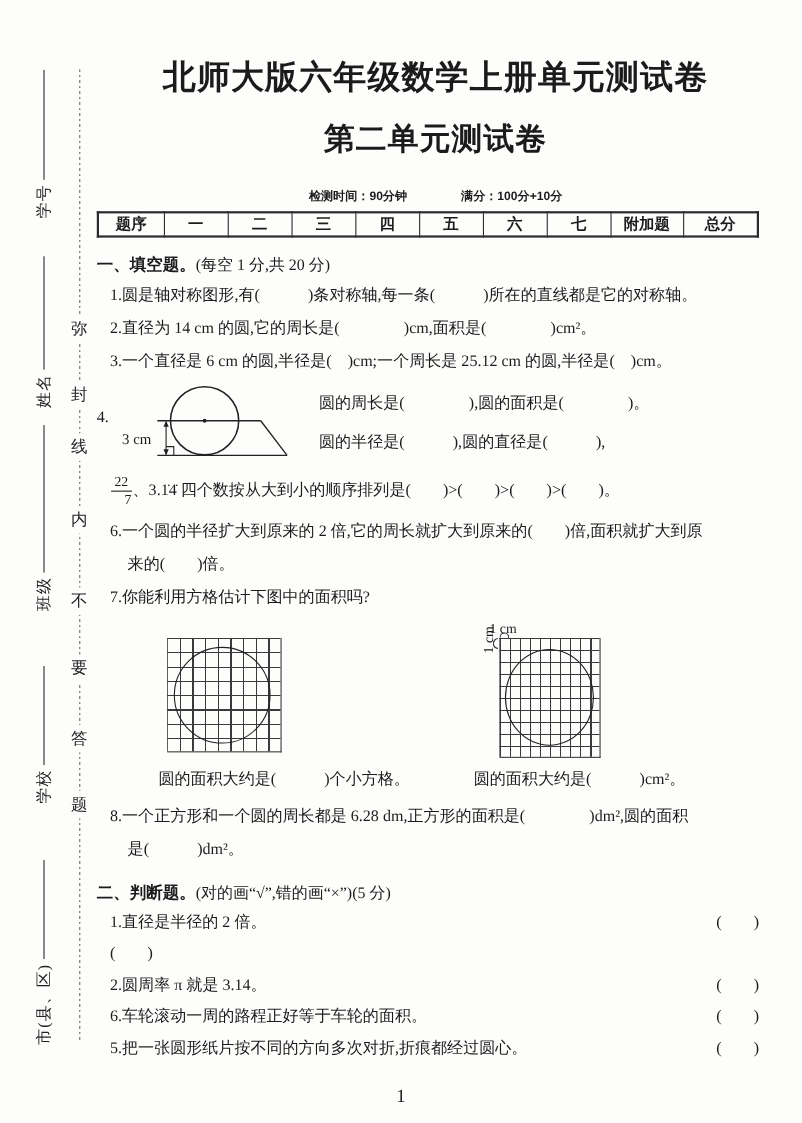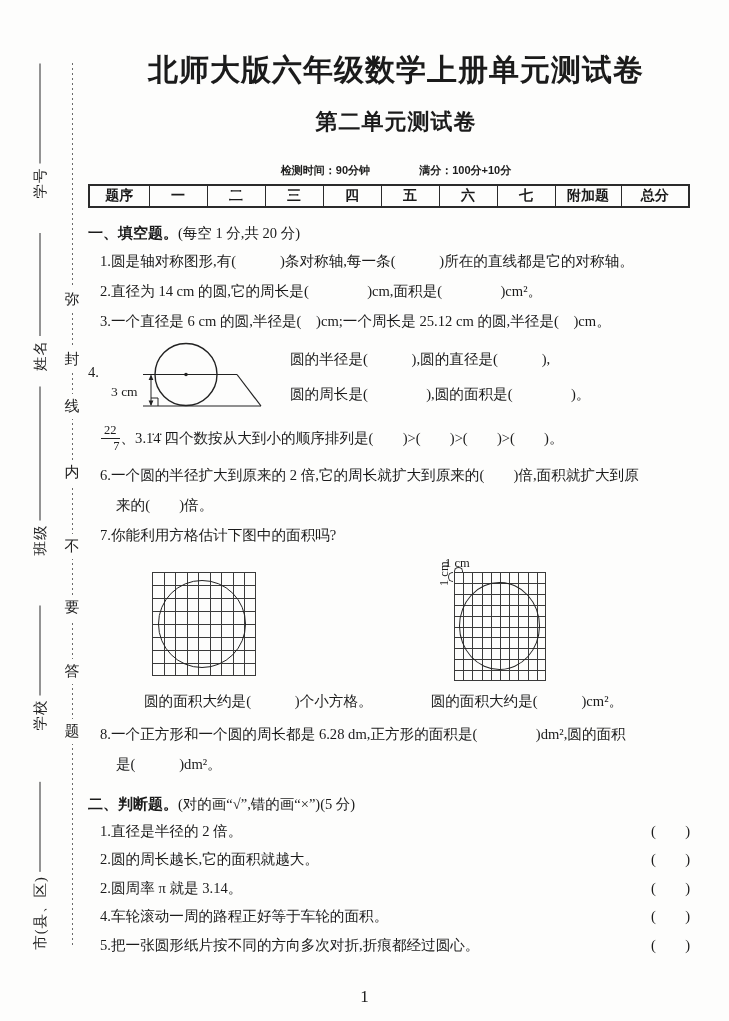--- a/index.html
+++ b/index.html
@@ -25,21 +25,21 @@
     position:absolute; left:50%; transform:translateX(-50%);
     background:#fdfdfc; font-size:15px; padding:3px 1px; color:#222;
   }
   
   .main { position:absolute; left:88px; top:0; width:616px; }
   .title {
     margin-top:50px; text-align:center; font-size:30px; font-weight:bold;
     font-family:"Liberation Sans","DejaVu Sans",sans-serif; letter-spacing:1px;
   }
   .subtitle {
-    margin-top:16px; text-align:center; font-size:22px; font-weight:bold;
+    margin-top:16px; text-align:center; font-size:28px; font-weight:bold;
     font-family:"Liberation Sans","DejaVu Sans",sans-serif; letter-spacing:1px;
   }
   .info {
     margin-top:26px; text-align:center; font-size:11px; font-weight:bold;
     font-family:"Liberation Sans","DejaVu Sans",sans-serif;
   }
   .info span + span { margin-left:46px; }
   table.score-table { margin-top:6px; border-collapse:collapse; width:600px; table-layout:fixed; }
   table.score-table td {
     border:1px solid #2b2b2b; height:22px; text-align:center;
@@ -185,22 +185,22 @@
         <line x1="35" y1="36.5" x2="129" y2="36.5" stroke="#222" stroke-width="1.2"></line>
         <line x1="129" y1="36.5" x2="153" y2="68" stroke="#222" stroke-width="1.2"></line>
         <line x1="35" y1="68" x2="153" y2="68" stroke="#222" stroke-width="1.2"></line>
         <line x1="43" y1="37.5" x2="43" y2="67" stroke="#222" stroke-width="1"></line>
         <polygon points="43,36.5 40.6,42 45.4,42" fill="#222"></polygon>
         <polygon points="43,68 40.6,62.5 45.4,62.5" fill="#222"></polygon>
         <path d="M43,60 h7 v8" fill="none" stroke="#222" stroke-width="1"></path>
         <text x="3" y="58" font-size="13.5" fill="#1b1b1b">3 cm</text>
       </svg>
       <div class="q4text">
+        <div>圆的周长是(　　　　),圆的面积是(　　　　)。</div>
         <div>圆的半径是(　　　),圆的直径是(　　　),</div>
-        <div>圆的周长是(　　　　),圆的面积是(　　　　)。</div>
       </div>
     </div>
 
     <div class="qline q5">
       <span class="frac">
         <span class="num">22</span>
         <span class="den">7</span>
       </span>
       <span>、3.1̇4̇ 四个数按从大到小的顺序排列是(　　)&gt;(　　)&gt;(　　)&gt;(　　)。</span>
     </div>
@@ -235,29 +235,28 @@
 
     <div class="sec-head">
       <span class="sec-title">二、判断题。</span><span class="sec-note">(对的画“√”,错的画“×”)(5 分)</span>
     </div>
 
     <div class="tf">
       <span>1.直径是半径的 2 倍。</span>
       <span>(　　)</span>
     </div>
     <div class="tf">
-      <span>2.圆的周长越长,它的面积就越大。</span>
       <span>(　　)</span>
     </div>
     <div class="tf">
       <span>2.圆周率 π 就是 3.14。</span>
       <span>(　　)</span>
     </div>
     <div class="tf">
-      <span>4.车轮滚动一周的路程正好等于车轮的面积。</span>
+      <span>6.车轮滚动一周的路程正好等于车轮的面积。</span>
       <span>(　　)</span>
     </div>
     <div class="tf">
       <span>5.把一张圆形纸片按不同的方向多次对折,折痕都经过圆心。</span>
       <span>(　　)</span>
     </div>
   </div>
 
   <div class="pagenum">1</div>
 </div>

